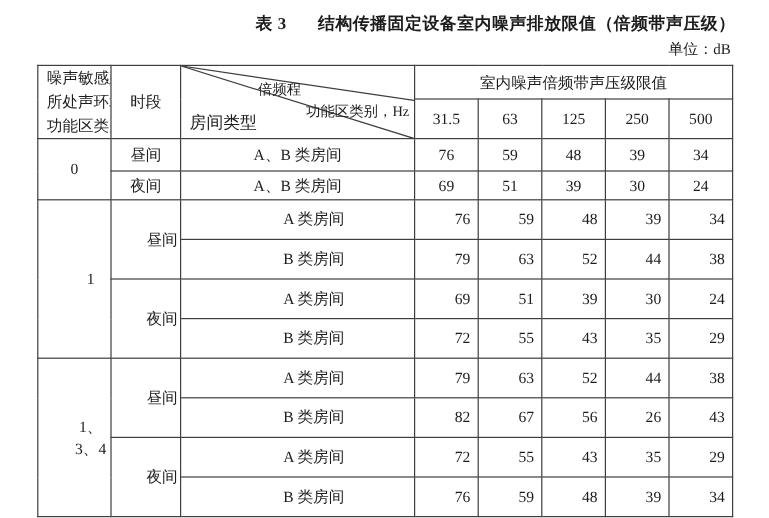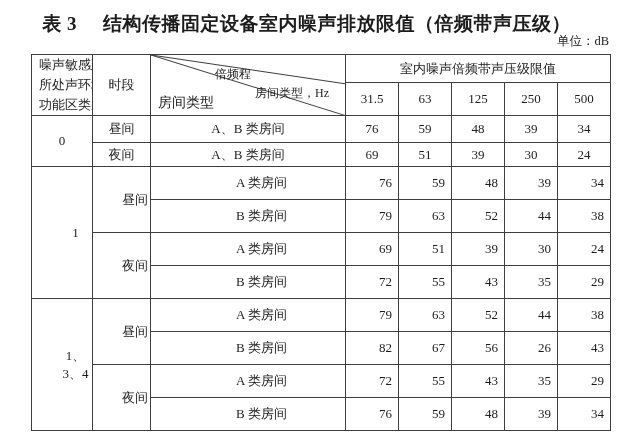--- a/index.html
+++ b/index.html
@@ -2,22 +2,22 @@
 <html><head>
 <meta charset="utf-8">
 <style>
   html,body{margin:0;padding:0;}
   body{
     width:641px;height:432px;position:relative;overflow:hidden;
     background:#ffffff;color:#1c1c1c;
     font-family:"Liberation Serif","DejaVu Serif",serif;
   }
   .title{
-    position:absolute;top:11px;left:0;width:613px;text-align:center;
-    font-size:19px;font-weight:bold;letter-spacing:0.5px;
+    position:absolute;top:11px;left:0;width:613px;text-align:right;
+    font-size:14px;font-weight:bold;letter-spacing:0.5px;
   }
   .title .tbl-label{margin-right:26px;}
   .unit{
     position:absolute;top:33px;left:31px;width:578px;text-align:right;
     font-size:12.5px;
   }
   table.noise{
     position:absolute;left:31px;top:54px;width:580px;
     border-collapse:collapse;table-layout:fixed;
   }
@@ -67,21 +67,21 @@
         <div>所处声环境</div>
         <div>功能区类别</div>
       </td>
       <td rowspan="2">时段</td>
       <td rowspan="2" class="diag">
         <svg viewBox="0 0 193 59" preserveAspectRatio="none">
           <line x1="0" y1="0" x2="193" y2="28" stroke="#3e3e3e" stroke-width="1"></line>
           <line x1="0" y1="0" x2="193" y2="59" stroke="#3e3e3e" stroke-width="1"></line>
         </svg>
         <span class="d1">倍频程</span>
-        <span class="d2">房间类型，Hz</span>
+        <span class="d2">功能区类别，Hz</span>
         <span class="d3">房间类型</span>
       </td>
       <td colspan="5">室内噪声倍频带声压级限值</td>
     </tr>
     <tr class="hr2">
       <td class="num">31.5</td>
       <td class="num">63</td>
       <td class="num">125</td>
       <td class="num">250</td>
       <td class="num">500</td>

